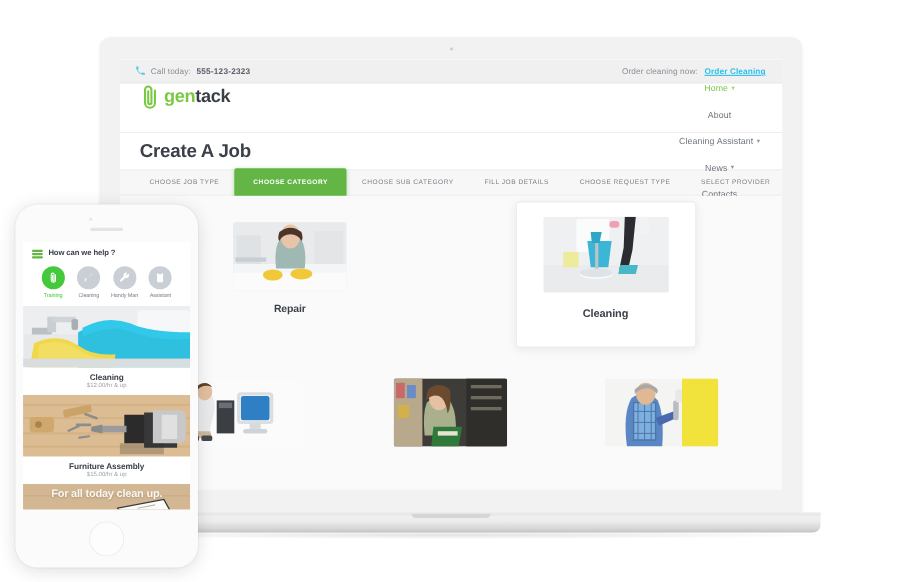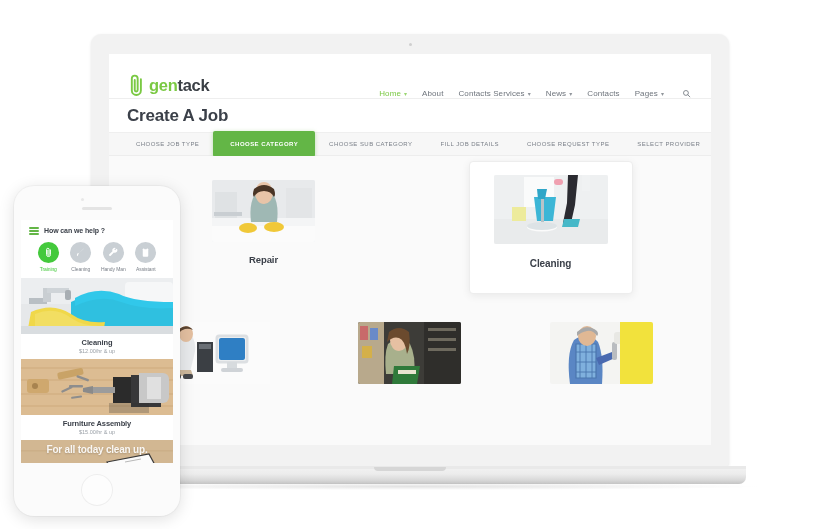--- a/index.html
+++ b/index.html
@@ -76,30 +76,30 @@
   .topbar-txt{font-size:7.5px;color:#8a8f96;letter-spacing:.1px;}
   .topbar-num{font-size:7.5px;color:#5b6068;font-weight:bold;letter-spacing:.2px;}
   .topbar-right{display:flex;align-items:center;gap:6px;}
   .order-link{
     font-size:7.5px;color:#29c0ef;font-weight:bold;
     text-decoration:underline;letter-spacing:.1px;
   }
 
   .navbar{
     height:44px;background:#fff;
-    display:flex;align-items:flex-end;
+    display:flex;align-items:flex-start;
     padding:0 16px 0 18px;
     border-bottom:1px solid #eeeeee;
   }
   .logo{display:flex;align-items:center;gap:3px;}
   .clip-ico{width:19px;height:25px;display:block;}
   .logo-text{font-size:16.5px;font-weight:bold;letter-spacing:-.3px;}
   .logo-gen{color:#7ac943;}
   .logo-tack{color:#3a3f45;}
-  .nav{margin-left:auto;display:flex;align-items:center;gap:15px;padding-right:4px;}
+  .nav{margin-left:auto;display:flex;align-items:center;gap:15px;padding-right:4px;flex-direction:column;}
   .nav-item{
     font-size:8px;color:#6e747c;
     display:flex;align-items:center;gap:3px;
     letter-spacing:.1px;cursor:pointer;
   }
   .nav-item.active{color:#7ac943;}
   .caret{font-size:6px;line-height:1;opacity:.75;}
   .search-ico{width:9px;height:9px;display:block;margin-left:3px;}
 
   .page-head{
@@ -248,39 +248,52 @@
 </style>
 </head>
 <body>
 
 <div id="laptop">
   <div class="lid">
     <div class="camera"></div>
 
     <div class="screen">
 
+      <div class="topbar">
+        <div class="topbar-left">
+          <svg class="phone-ico" viewBox="0 0 24 24">
+            <path fill="#5bc8e8" d="M6.6 10.8c1.7 3.3 4.3 5.9 7.6 7.6l2.5-2.5c.3-.3.8-.4 1.2-.3 1.3.4 2.7.7 4.1.7.6 0 1 .4 1 1V21c0 .6-.4 1-1 1C10.9 22 2 13.1 2 2c0-.6.4-1 1-1h3.5c.6 0 1 .4 1 1 0 1.4.2 2.8.7 4.1.1.4 0 .9-.3 1.2l-2.3 2.5z"></path>
+          </svg>
+          <span class="topbar-txt">Call today:</span>
+          <span class="topbar-num">555-123-2323</span>
+        </div>
+        <div class="topbar-right">
+          <span class="topbar-txt">Order cleaning now:</span>
+          <a class="order-link" href="#">Order Cleaning</a>
+        </div>
+      </div>
 
       <div class="navbar">
         <div class="logo">
           <svg class="clip-ico" viewBox="0 0 26 34">
             <path fill="none" stroke="#7ac943" stroke-width="2.6" stroke-linecap="round" d="M19 8.5v15.2a6.2 6.2 0 0 1-12.4 0V7.5a4 4 0 0 1 8 0v15.8a2 2 0 0 1-4 0V9.5"></path>
           </svg>
           <span class="logo-text"><span class="logo-gen">gen</span><span class="logo-tack">tack</span></span>
         </div>
 
         <div class="nav">
           <div class="nav-item active">
             <span>Home</span>
             <span class="caret">▾</span>
           </div>
           <div class="nav-item">
             <span>About</span>
           </div>
           <div class="nav-item">
-            <span>Contacts Services</span>
+            <span>Cleaning Assistant</span>
             <span class="caret">▾</span>
           </div>
           <div class="nav-item">
             <span>News</span>
             <span class="caret">▾</span>
           </div>
           <div class="nav-item">
             <span>Contacts</span>
           </div>
           <div class="nav-item">

